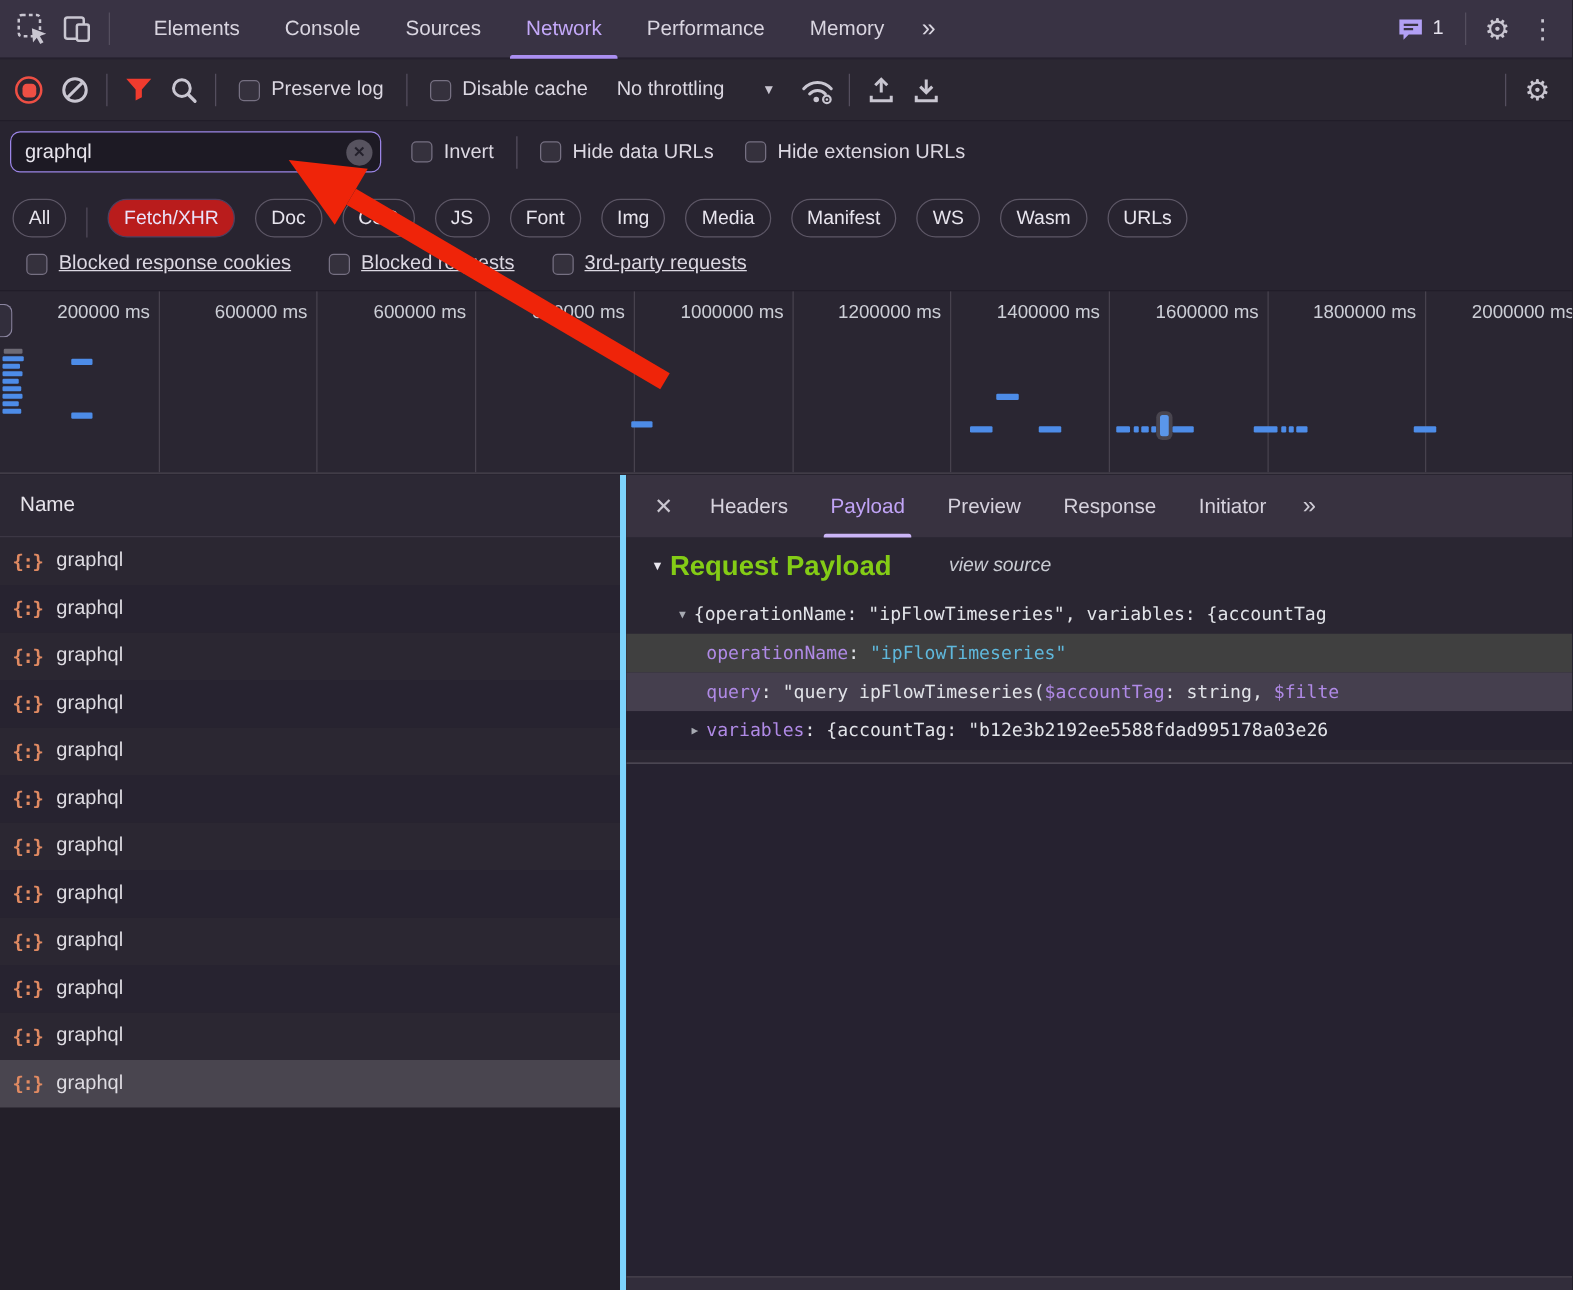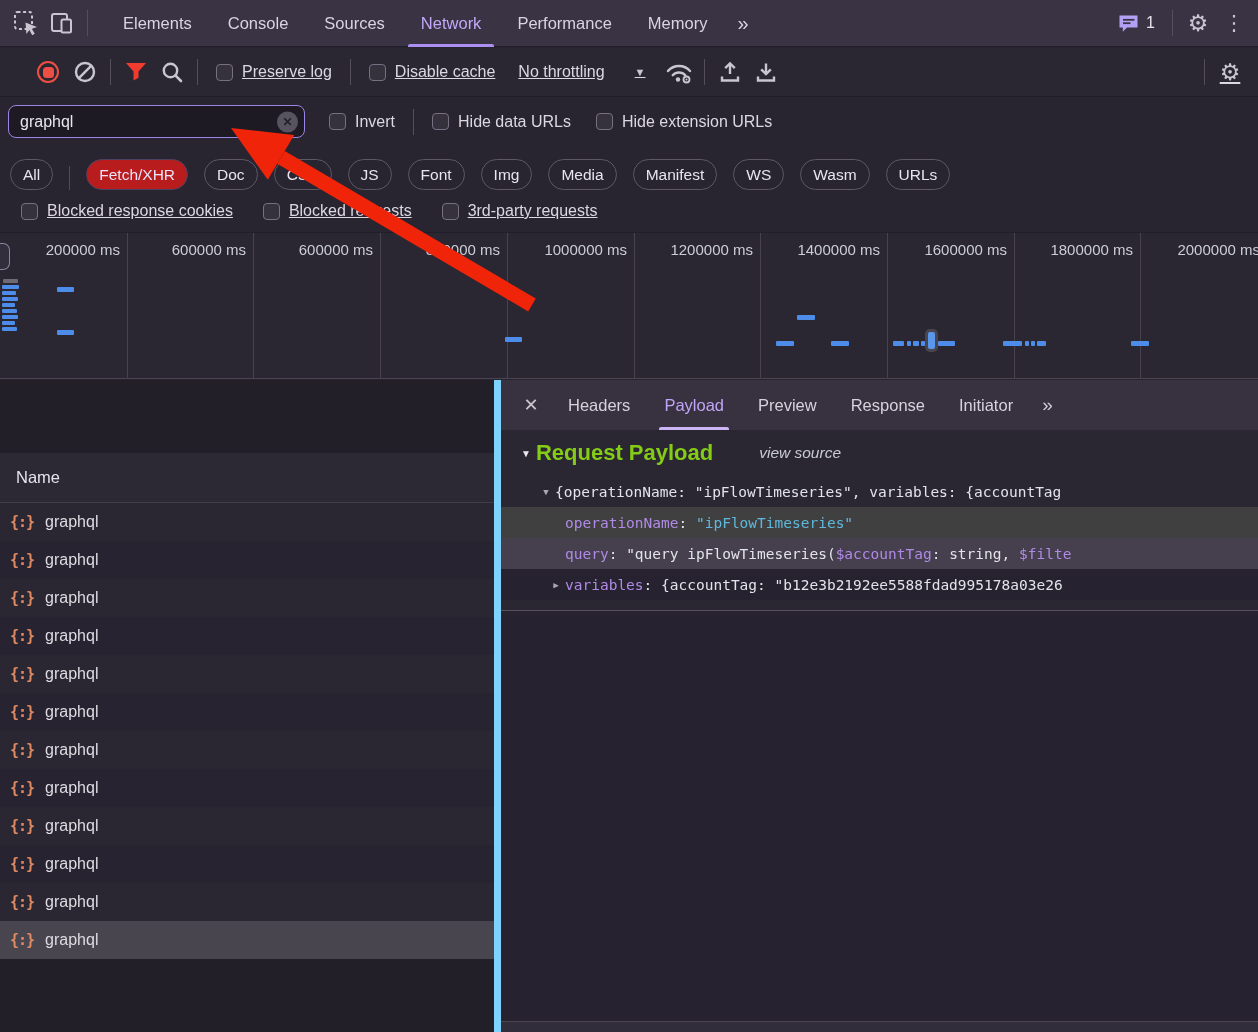--- a/index.html
+++ b/index.html
@@ -18,21 +18,21 @@
   .tab.active { color:#c3a8f8; }
   .tab.active::after { content:""; position:absolute; left:5px; right:5px; bottom:0; height:3px; background:#ab8ff2; border-radius:2px 2px 0 0; }
   .more-tabs { font-size:20px; color:#d9d5e0; padding:0 12px; cursor:pointer; }
   .tabbar-right { margin-left:auto; display:flex; align-items:center; padding-right:6px; }
   .issues { display:flex; align-items:center; gap:7px; font-size:16px; color:#e6e3ee; padding:0 10px; cursor:pointer; }
   .glyph-btn { font-size:23px; line-height:1; }
   .dots { font-size:21px; letter-spacing:0; }
 
   
   .toolbar { position:absolute; top:48px; left:0; width:100%; height:49px; background:#2b2732;
-             display:flex; align-items:center; padding-left:29px; border-bottom:1px solid #211d29;text-decoration:underline; }
+             display:flex; align-items:center; padding-left:4px; border-bottom:1px solid #211d29; }
   .rec { width:22px; height:22px; border:2.5px solid #ee4f44; border-radius:50%; position:relative; margin:0 8px; cursor:pointer; flex:none; }
   .rec::after { content:""; position:absolute; inset:3.5px; background:#ee4f44; border-radius:3.5px; }
   .cb { display:flex; align-items:center; gap:9px; font-size:16px; color:#dcd8e2; margin:0 11px; cursor:pointer; white-space:nowrap; }
   .cb .box { width:17px; height:17px; border:1.5px solid #767082; border-radius:4px; background:#35313d; flex:none; }
   .dropdown { display:flex; align-items:center; font-size:16px; color:#dcd8e2; margin-left:12px; cursor:pointer; white-space:nowrap; }
   .dd-caret { font-size:11px; margin-left:30px; color:#c9c6d1; }
   .toolbar-right { margin-left:auto; display:flex; align-items:center; padding-right:10px; }
 
   
   .filterrow { position:absolute; top:98px; left:0; width:100%; height:47px; display:flex; align-items:center; padding-left:8px; }
@@ -59,21 +59,21 @@
   .gridline { position:absolute; top:0; bottom:0; width:1px; background:#47424e; }
   .tick { position:absolute; top:8px; transform:translateX(-100%); padding-right:7px; font-size:15px; color:#ccced6; white-space:nowrap; }
   .bar { position:absolute; background:#4d8ce8; border-radius:1px; }
   .bar.gray { background:#6d6a75; }
   .bar.marker { background:#5a96ea; box-shadow:0 0 0 3px #49454f; border-radius:2px; }
   .wf-handle { position:absolute; left:0; top:10px; width:10px; height:27px; border:1.5px solid #8b85a0; border-left:none;
                border-radius:0 7px 7px 0; background:#322e3c; cursor:ew-resize; }
 
   
   .main { position:absolute; top:380px; left:0; width:1258px; height:652px; display:flex; }
-  .name-pane { width:501px; flex:none; border-right:7px solid #7dd3fc; background:#231f29; display:flex; flex-direction:column;justify-content:center; }
+  .name-pane { width:501px; flex:none; border-right:5px solid #7dd3fc; background:#231f29; display:flex; flex-direction:column; }
   .name-header { height:50px; flex:none; display:flex; align-items:center; padding-left:16px; font-size:16.5px; color:#e6e3ea;
                  background:#2c2834; border-bottom:1px solid #413d49; cursor:pointer; }
   .req-row { height:38px; flex:none; display:flex; align-items:center; padding-left:10px; gap:11px; font-size:16px; color:#dedce2; cursor:pointer; }
   .req-row.odd  { background:#2b2732; }
   .req-row.even { background:#272330; }
   .req-row.selected { background:#49454f; }
   .json-icon { color:#e08a62; font-family:"DejaVu Sans Mono", monospace; font-size:15px; font-weight:bold; letter-spacing:-1px; flex:none; }
 
   
   .detail-pane { flex:1; background:#262230; position:relative; display:flex; flex-direction:column; overflow:hidden; }

